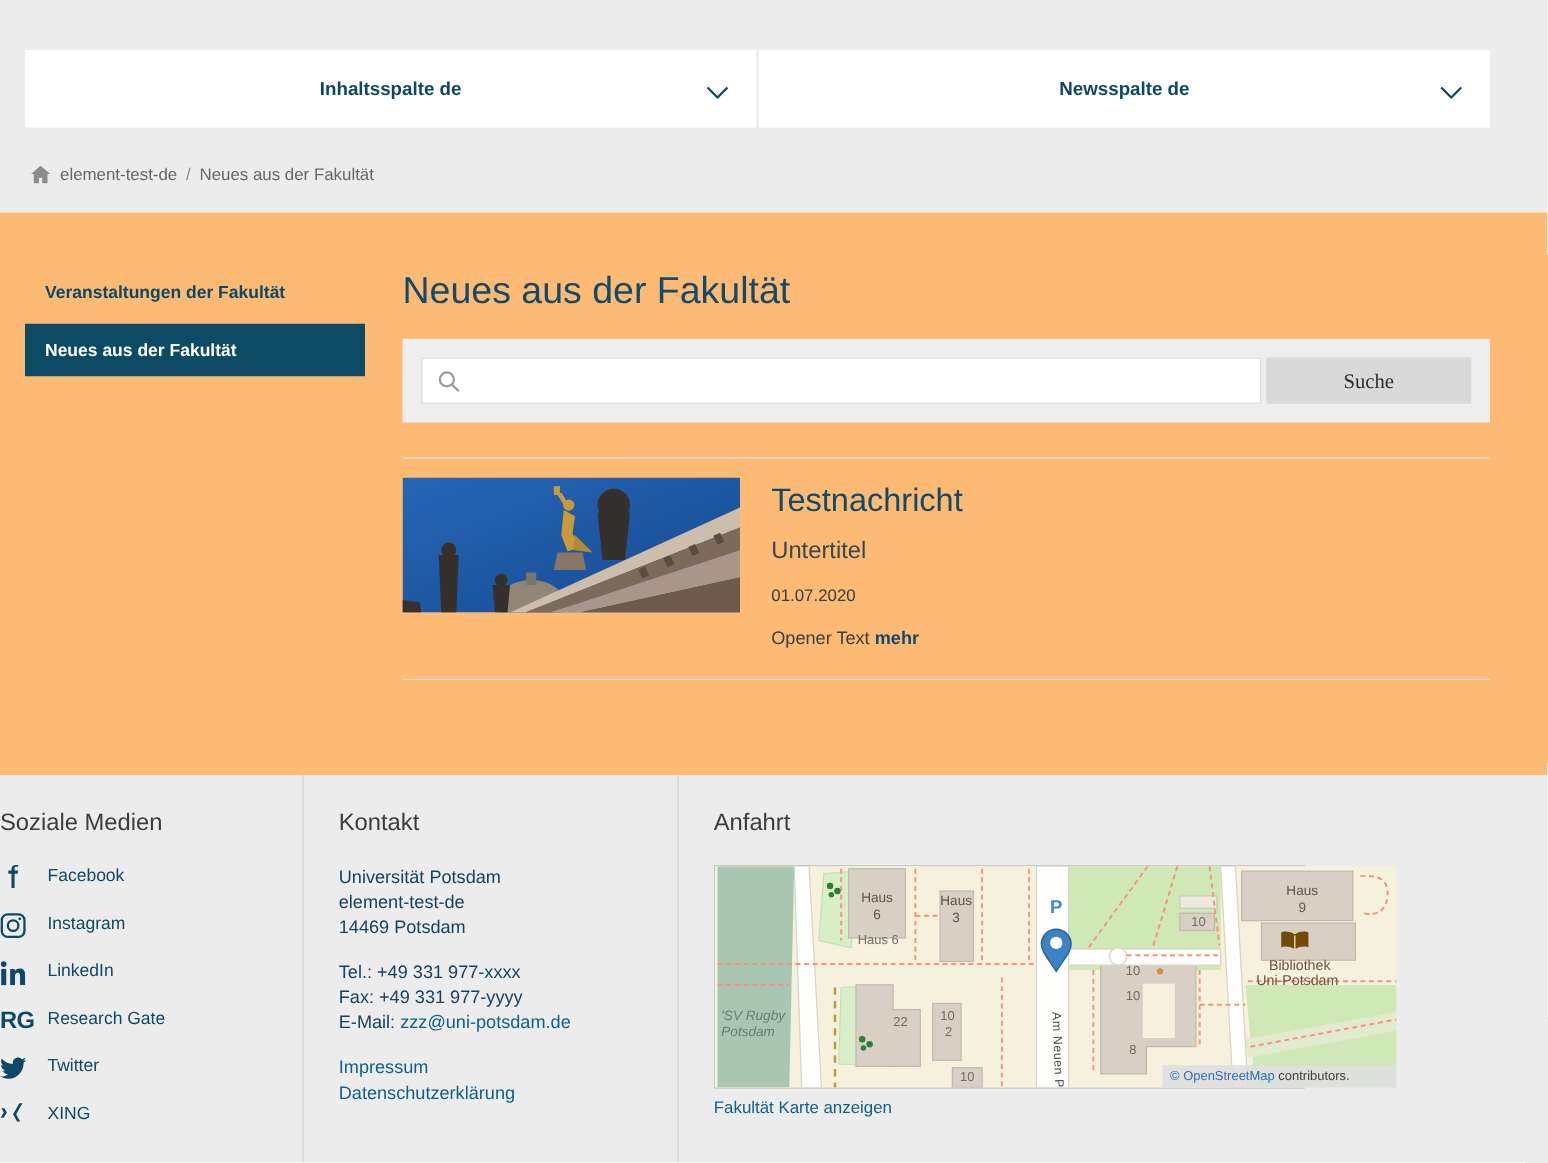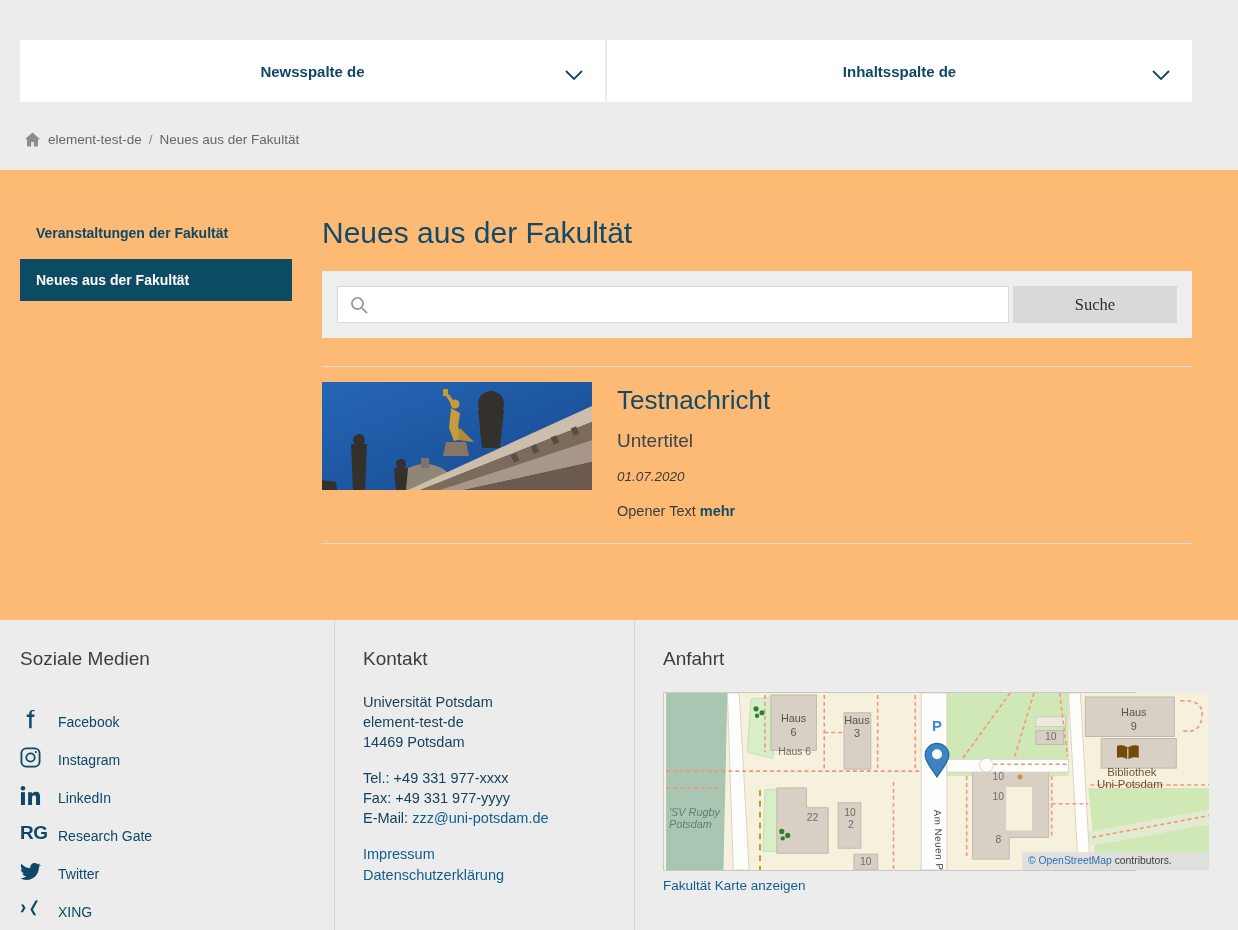--- a/index.html
+++ b/index.html
@@ -50,62 +50,62 @@
   }
 
   .divider { border:none; border-top:1px solid #dcdcdc; margin:28px 0 0; }
   .divider.after-news { margin-top:22px; }
 
   .news-item { display:flex; padding-top:15px; }
   .news-thumb { width:270px; height:108px; flex:none; cursor:pointer; display:block; }
   .news-body { margin-left:25px; padding-top:2px; }
   .news-title { margin:0 0 13px; font-size:26px; font-weight:400; color:#134a6a; line-height:32px; cursor:pointer; }
   .news-subtitle { margin:0 0 15px; font-size:19px; font-weight:400; color:#37474f; line-height:24px; }
-  .news-date { margin:0 0 17px; font-size:13.5px; color:#3c3c3b; line-height:17px;font-style:italic; }
+  .news-date { margin:0 0 17px; font-size:13.5px; color:#3c3c3b; line-height:17px; }
   .news-opener { margin:0; font-size:14.5px; color:#3c3c3b; line-height:19px; }
   .news-more { color:#134a6a; font-weight:700; cursor:pointer; }
 
   
   footer { background:#ececec; height:310px; display:flex; }
   .fcol { padding-top:28px; }
-  .fcol1 { width:315px; border-right:1px solid #d6d6d6;margin-left:20px; }
+  .fcol1 { width:243px; border-right:1px solid #d6d6d6; }
   .fcol2 { width:300px; padding-left:28px; border-right:1px solid #d6d6d6; }
   .fcol3 { flex:1; padding-left:28px; padding-right:80px; }
   .fheading { margin:0 0 22px; font-size:19px; font-weight:400; color:#3c3c3b; }
 
-  .social-link { display:flex; align-items:flex-end; height:38px; cursor:pointer; color:#0e4866; }
+  .social-link { display:flex; align-items:flex-start; height:38px; cursor:pointer; color:#0e4866; }
   .social-icon { width:26px; margin-right:12px; display:flex; align-items:center; }
   .social-label { font-size:14px; }
   .icon-text { font-weight:800; font-size:19px; letter-spacing:-0.5px; color:#0e4866; }
 
   .contact p { margin:0; font-size:14.5px; line-height:20px; color:#16425e; }
   .contact .group { margin-bottom:16px; }
   .flink { color:#0f5e8e; cursor:pointer; }
   .contact .links p { line-height:21px; }
 
   .map-wrap { width:473px; height:179px; border:1px solid #c9c9c9; cursor:grab; background:#f6f1dd; }
   .map-link { display:inline-block; margin-top:7px; font-size:13.5px; color:#0f5e8e; cursor:pointer; }
 </style>
 </head>
 <body>
 
 <div class="page">
 
   <div class="top-zone">
     <div class="accordions">
       <div class="accordion">
-        <span class="accordion-label">Newsspalte de</span>
+        <span class="accordion-label">Inhaltsspalte de</span>
         <span class="chev">
           <svg width="18" height="10" viewBox="0 0 18 10">
               <polyline points="1,1 9,9 17,1" fill="none" stroke="#0e4866" stroke-width="1.8"></polyline>
             </svg>
         </span>
       </div>
       <div class="accordion">
-        <span class="accordion-label">Inhaltsspalte de</span>
+        <span class="accordion-label">Newsspalte de</span>
         <span class="chev">
           <svg width="18" height="10" viewBox="0 0 18 10">
               <polyline points="1,1 9,9 17,1" fill="none" stroke="#0e4866" stroke-width="1.8"></polyline>
             </svg>
         </span>
       </div>
     </div>
 
     <div class="breadcrumb">
       <span style="cursor:pointer;display:flex;">

